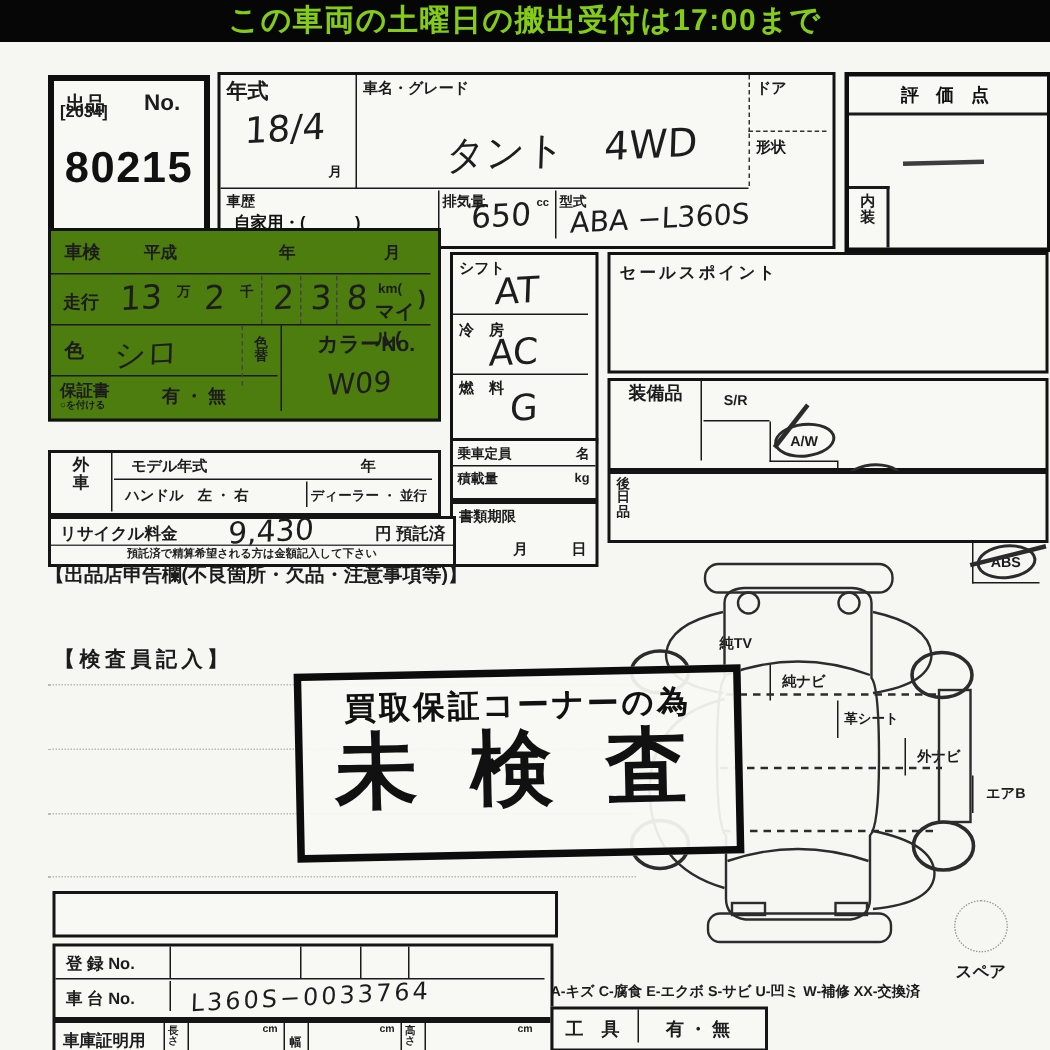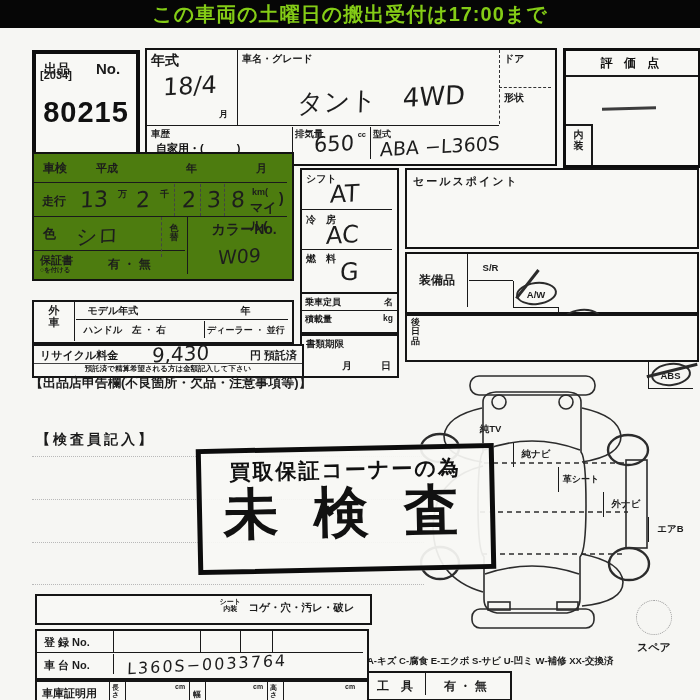--- a/index.html
+++ b/index.html
@@ -159,21 +159,21 @@
     <span class="abs lbl" style="left:4px;top:2px;font-size:9.5px">書類期限</span>
     <span class="abs lbl" style="left:40px;bottom:3px;font-size:10px">月</span>
     <span class="abs lbl" style="right:6px;bottom:3px;font-size:10px">日</span>
   </div>
 
   <div class="abs" style="left:405px;top:168px;width:290px;height:77px;border:2.5px solid #121212;background:#f8f8f5">
     <span class="abs lbl" style="left:6px;top:4px;font-size:11px;letter-spacing:2px">セールスポイント</span>
   </div>
 
   <div class="abs" style="left:405px;top:252px;width:290px;height:58px;border:2.5px solid #121212;background:#f8f8f5">
-    <div class="abs" style="left:0;top:0;width:60px;height:53px;border-right:1.5px solid #1a1a1a;display:flex;align-items:center;justify-content:center">
+    <div class="abs" style="left:0;top:0;width:60px;height:53px;border-right:1.5px solid #1a1a1a;display:flex;justify-content:center">
       <span class="lbl" style="font-size:12px">装備品</span>
     </div>
 
     <div class="abs equip-cell" style="left:61.5px;top:0;width:44px;height:26px;border-bottom:1.5px solid #1a1a1a">
         <span class="lbl" style="font-size:9.5px">S/R</span>
       </div>
     <div class="abs equip-cell circled mark-check" style="left:105.5px;top:0;width:45px;height:26px;border-left:1.5px solid #1a1a1a;border-bottom:1.5px solid #1a1a1a">
         <span class="lbl" style="font-size:9.5px">A/W</span>
       </div>
     <div class="abs equip-cell circled" style="left:150.5px;top:0;width:45px;height:26px;border-left:1.5px solid #1a1a1a;border-bottom:1.5px solid #1a1a1a">
@@ -267,27 +267,20 @@
 
   <div class="abs" style="left:636px;top:600px;width:34px;height:33px;border:1.5px dotted #9a9a9a;border-radius:50%;z-index:1"></div>
   <div class="abs lbl" style="left:637px;top:640px;font-size:11px">スペア</div>
 
   <div class="stamp">
     <div style="font-size:21px;font-weight:bold;letter-spacing:2px;margin-top:5px">買取保証コーナーの為</div>
     <div style="font-size:55px;font-weight:900;letter-spacing:10px;line-height:1.0;margin-top:1px">未 検 査</div>
   </div>
 
   <div class="abs" style="left:35px;top:594px;width:333px;height:27px;border:2px solid #151515;background:#f8f8f5">
-    <div class="abs" style="left:179.5px;top:0;width:149px;height:23px">
-      <span class="abs vstack" style="left:3px;top:2px">
-        <span class="lbl" style="font-size:7px">シート</span>
-        <span class="lbl" style="font-size:7px">内装</span>
-      </span>
-      <span class="abs lbl" style="left:32px;top:5px;font-size:10.5px">コゲ・穴・汚レ・破レ</span>
-    </div>
   </div>
 
   <div class="abs" style="left:35px;top:629px;width:330px;height:47px;border:2px solid #151515;background:#f8f8f5">
     <div class="abs" style="left:0;top:0;width:326px;height:21px;border-bottom:1.5px solid #1a1a1a">
       <span class="abs lbl" style="left:7px;top:4px;font-size:11px">登 録 No.</span>
       <span class="abs" style="left:76px;top:0;height:21px;border-left:1.5px solid #1a1a1a"></span>
       <span class="abs" style="left:163px;top:0;height:21px;border-left:1.5px solid #1a1a1a"></span>
       <span class="abs" style="left:203px;top:0;height:21px;border-left:1.5px solid #1a1a1a"></span>
       <span class="abs" style="left:235px;top:0;height:21px;border-left:1.5px solid #1a1a1a"></span>
     </div>

